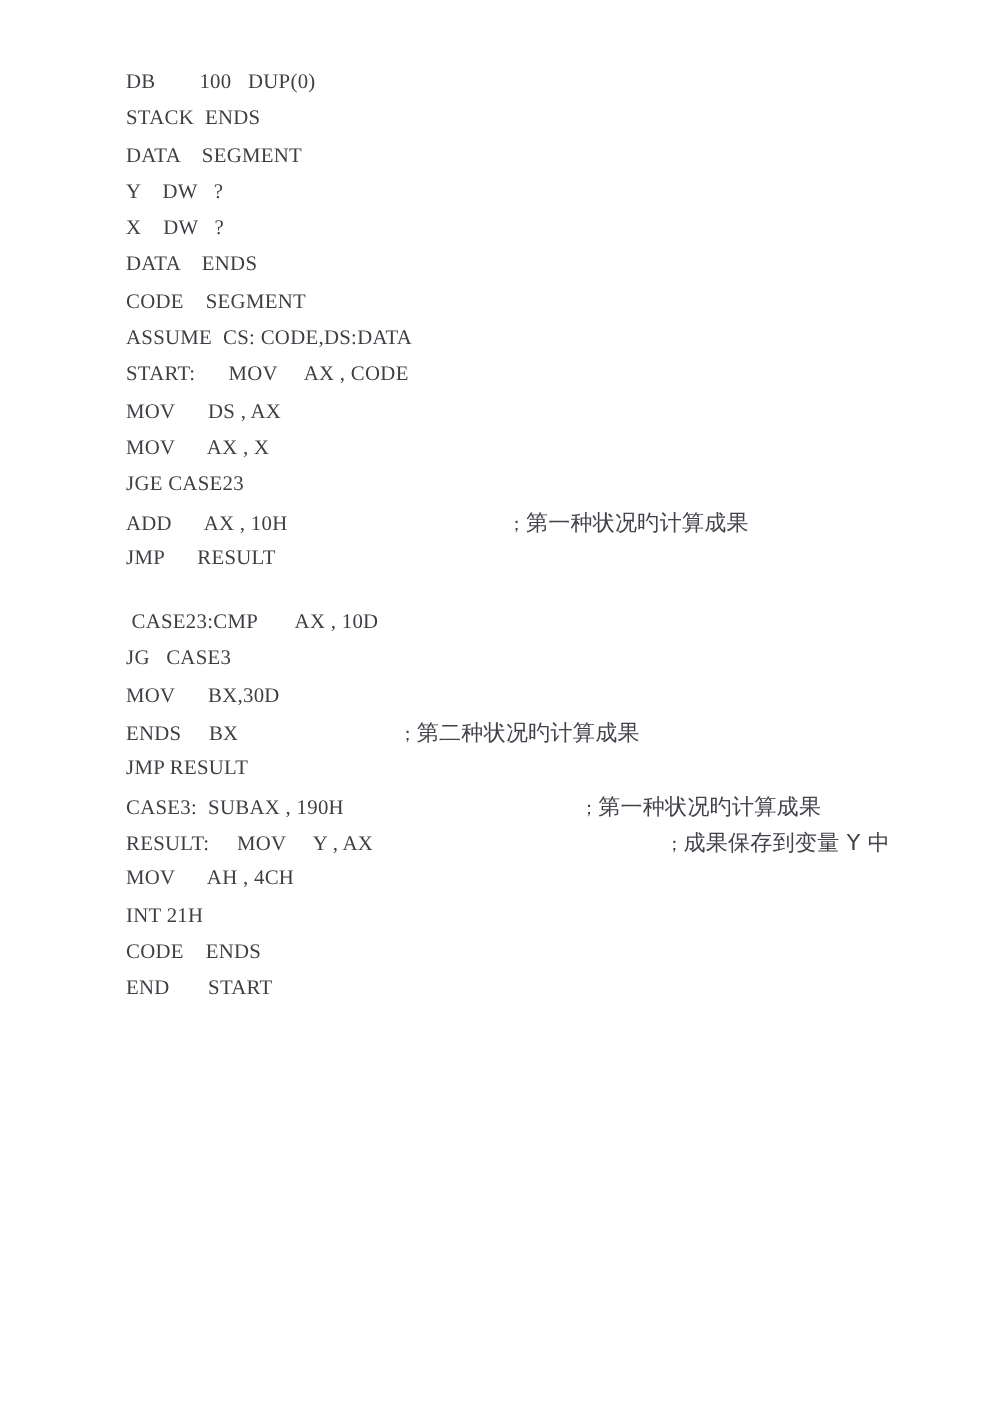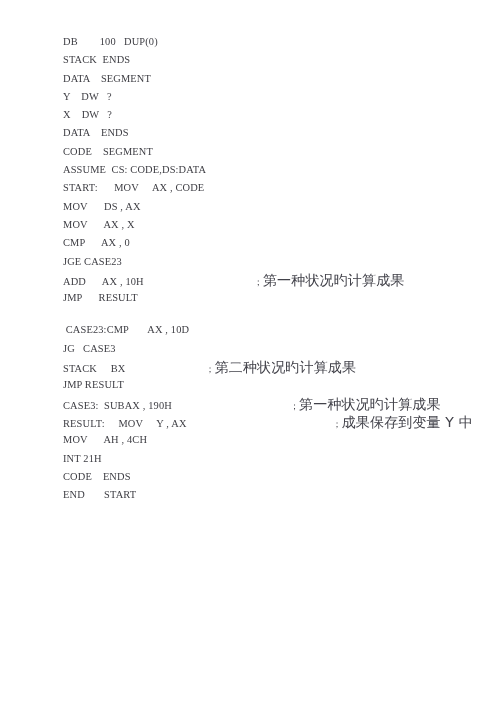--- a/index.html
+++ b/index.html
@@ -39,21 +39,21 @@
   }
   .code-line.blank {
     height: 14px;
   }
   .mnemonic {
     white-space: pre;
   }
   .comment {
     white-space: pre;
     font-family: "DejaVu Sans", sans-serif;
-    font-size: 14px;
+    font-size: 11px;
     color: #42424a;
   }
   .sep {
     font-family: "Liberation Serif", serif;
     font-size: 9px;
   }
 </style>
 </head>
 <body>
 
@@ -63,28 +63,28 @@
       <div class="code-line"><span class="mnemonic">STACK  ENDS</span></div>
       <div class="code-line"><span class="mnemonic">DATA    SEGMENT</span></div>
       <div class="code-line"><span class="mnemonic">Y    DW   ?</span></div>
       <div class="code-line"><span class="mnemonic">X    DW   ?</span></div>
       <div class="code-line"><span class="mnemonic">DATA    ENDS</span></div>
       <div class="code-line"><span class="mnemonic">CODE    SEGMENT</span></div>
       <div class="code-line"><span class="mnemonic">ASSUME  CS: CODE,DS:DATA</span></div>
       <div class="code-line"><span class="mnemonic">START:      MOV     AX , CODE</span></div>
       <div class="code-line"><span class="mnemonic">MOV      DS , AX</span></div>
       <div class="code-line"><span class="mnemonic">MOV      AX , X</span></div>
-      <div class="code-line"><span class="mnemonic">CMP      AX , 0</span></div>
       <div class="code-line"><span class="mnemonic">JGE CASE23</span></div>
       <div class="code-line"><span class="mnemonic">ADD      AX , 10H</span><span style="display: inline-block; width: 110px;"></span><span class="sep">；</span><span class="comment">第一种状况旳计算成果</span></div>
       <div class="code-line"><span class="mnemonic">JMP      RESULT</span></div>
       <div class="code-line blank"><span class="mnemonic"></span></div>
       <div class="code-line"><span class="mnemonic"> CASE23:CMP       AX , 10D</span></div>
       <div class="code-line"><span class="mnemonic">JG   CASE3</span></div>
-      <div class="code-line"><span class="mnemonic">STACK     BX</span><span style="display: inline-block; width: 80px;"></span><span class="sep">；</span><span class="comment">第二种状况旳计算成果</span></div>
+      <div class="code-line"><span class="mnemonic">MOV      BX,30D</span></div>
+      <div class="code-line"><span class="mnemonic">ENDS     BX</span><span style="display: inline-block; width: 80px;"></span><span class="sep">；</span><span class="comment">第二种状况旳计算成果</span></div>
       <div class="code-line"><span class="mnemonic">JMP RESULT</span></div>
       <div class="code-line"><span class="mnemonic">CASE3:  SUBAX , 190H</span><span style="display: inline-block; width: 118px;"></span><span class="sep">；</span><span class="comment">第一种状况旳计算成果</span></div>
       <div class="code-line"><span class="mnemonic">RESULT:     MOV     Y , AX</span><span style="display: inline-block; width: 146px;"></span><span class="sep">；</span><span class="comment">成果保存到变量 Y 中</span></div>
       <div class="code-line"><span class="mnemonic">MOV      AH , 4CH</span></div>
       <div class="code-line"><span class="mnemonic">INT 21H</span></div>
       <div class="code-line"><span class="mnemonic">CODE    ENDS</span></div>
       <div class="code-line"><span class="mnemonic">END       START</span></div>
     </div>
 </div>
 

